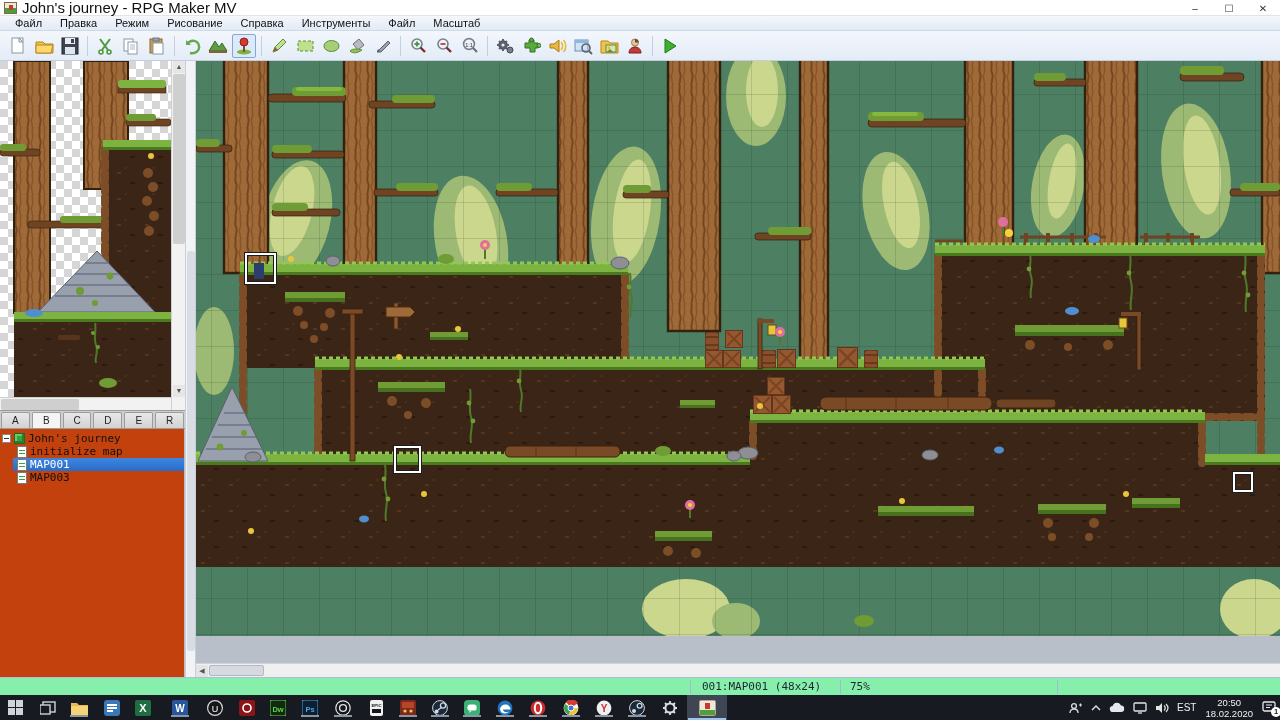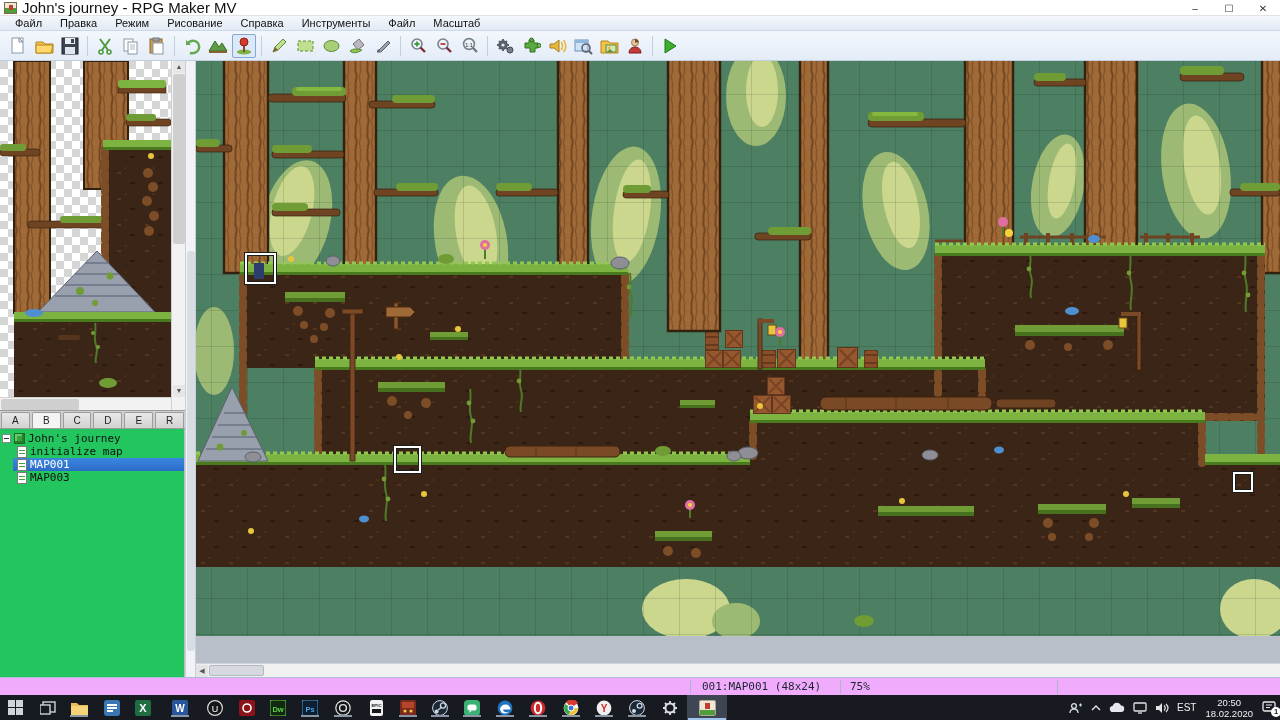--- a/index.html
+++ b/index.html
@@ -27,39 +27,39 @@
   .palette-wrap{position:relative;width:185px;height:349px;background:#fff;}
   .palette-canvas{position:absolute;left:0;top:0;}
   .pal-vscroll{position:absolute;right:0;top:0;width:14px;height:349px;background:#f2f2f2;border-left:1px solid #d0d0d0;}
   .pal-vscroll .arr{position:absolute;left:1px;width:12px;height:12px;background:#e6e6e6;color:#555;font-size:7px;text-align:center;line-height:12px;}
   .pal-vscroll .thumb{position:absolute;left:1px;top:13px;width:12px;height:170px;background:#cfcfcf;border-radius:2px;}
   .pal-hscroll{position:absolute;left:0;bottom:0;width:171px;height:13px;background:#f2f2f2;border-top:1px solid #d0d0d0;}
   .pal-hscroll .thumb{position:absolute;left:1px;top:1px;width:78px;height:11px;background:#cfcfcf;border-radius:2px;}
   .tabs-row{width:185px;height:19px;background:#cfcfcf;display:flex;border-top:1px solid #9b9b9b;border-bottom:1px solid #9b9b9b;}
   .tab{flex:1;margin:1px 1px 0 1px;background:linear-gradient(#e8e8e8,#d2d2d2);border:1px solid #9c9c9c;border-bottom:none;font-size:10px;text-align:center;line-height:16px;color:#222;border-radius:2px 2px 0 0;}
   .tab.active{background:#f4f4f4;}
-  .map-tree{flex:1;background:#22c55e;font-family:"DejaVu Sans Mono",monospace;font-size:11px;color:#111;position:relative;padding-top:3px;}
+  .map-tree{flex:1;background:#c2410c;font-family:"DejaVu Sans Mono",monospace;font-size:11px;color:#111;position:relative;padding-top:3px;}
   .tree-row{height:13px;display:flex;align-items:center;position:relative;}
   .tree-row .lbl{margin-left:3px;white-space:nowrap;}
   .tree-row.selected{background:linear-gradient(#3c87e0,#2a6cc8);color:#fff;margin-left:13px;}
   .expander{width:9px;height:9px;border:1px solid #888;background:#fff;margin-left:2px;position:relative;}
   .expander i{position:absolute;left:1px;top:3px;width:5px;height:1px;background:#333;}
   .cube{width:11px;height:11px;margin-left:3px;background:#37a33c;border:1px solid #1c6c22;box-shadow:inset -2px -2px 0 #2a7d2f,inset 2px 2px 0 #66c96a;}
   .docicon{width:10px;height:12px;margin-left:4px;background:#fff;border:1px solid #7a7a7a;position:relative;}
   .docicon i{position:absolute;left:1px;top:3px;width:6px;height:1px;background:#3da33d;box-shadow:0 3px 0 #3da33d;}
   .map-vscroll{width:11px;height:616px;background:#f1f3f6;border-left:1px solid #c9cfd8;border-right:1px solid #c9cfd8;position:relative;}
   .map-vscroll .thumb{position:absolute;left:1px;top:190px;width:8px;height:400px;background:#d8dde4;border-radius:3px;}
   .map-col{width:1084px;display:flex;flex-direction:column;}
   .map-view{width:1084px;height:575px;position:relative;overflow:hidden;}
   .map-oob{width:1084px;height:27px;background:#b8bfc9;}
   .map-hscroll{width:1084px;height:14px;background:#f0f0f0;border-top:1px solid #cfd4da;position:relative;}
   .map-hscroll .larr{position:absolute;left:0;top:1px;width:12px;height:12px;background:#e4e4e4;color:#555;font-size:7px;text-align:center;line-height:12px;}
   .map-hscroll .thumb{position:absolute;left:13px;top:1px;width:55px;height:11px;background:#d6dae0;border:1px solid #b3b9c2;border-radius:2px;}
   
-  .statusbar{position:absolute;left:0;top:677px;width:1280px;height:18px;background:#f0abfc;border-top:1px solid #aebdd4;font-family:"DejaVu Sans Mono",monospace;font-size:11px;color:#1c2430;}
+  .statusbar{position:absolute;left:0;top:677px;width:1280px;height:18px;background:#86efac;border-top:1px solid #aebdd4;font-family:"DejaVu Sans Mono",monospace;font-size:11px;color:#1c2430;}
   .statusbar .sep{position:absolute;top:2px;width:1px;height:14px;background:#a7b7cd;}
   .statusbar .txt{position:absolute;top:2px;}
   
   .taskbar{position:absolute;left:0;top:695px;width:1280px;height:25px;background:#171a21;}
   .tbi{position:absolute;top:3px;width:24px;height:19px;display:flex;align-items:center;justify-content:center;}
   .runline{position:absolute;bottom:0;width:18px;height:2px;background:#8b95a3;left:50%;transform:translateX(-50%);}
   .tbi.activeapp{background:#3e4654;top:0;height:25px;width:40px;}
   .tbi.activeapp .runline{background:#9fc3ea;width:38px;}
   .tray{position:absolute;right:0;top:0;height:25px;display:flex;align-items:center;color:#e8e8e8;}
   .tray .titem{margin:0 4px;display:flex;align-items:center;justify-content:center;}

